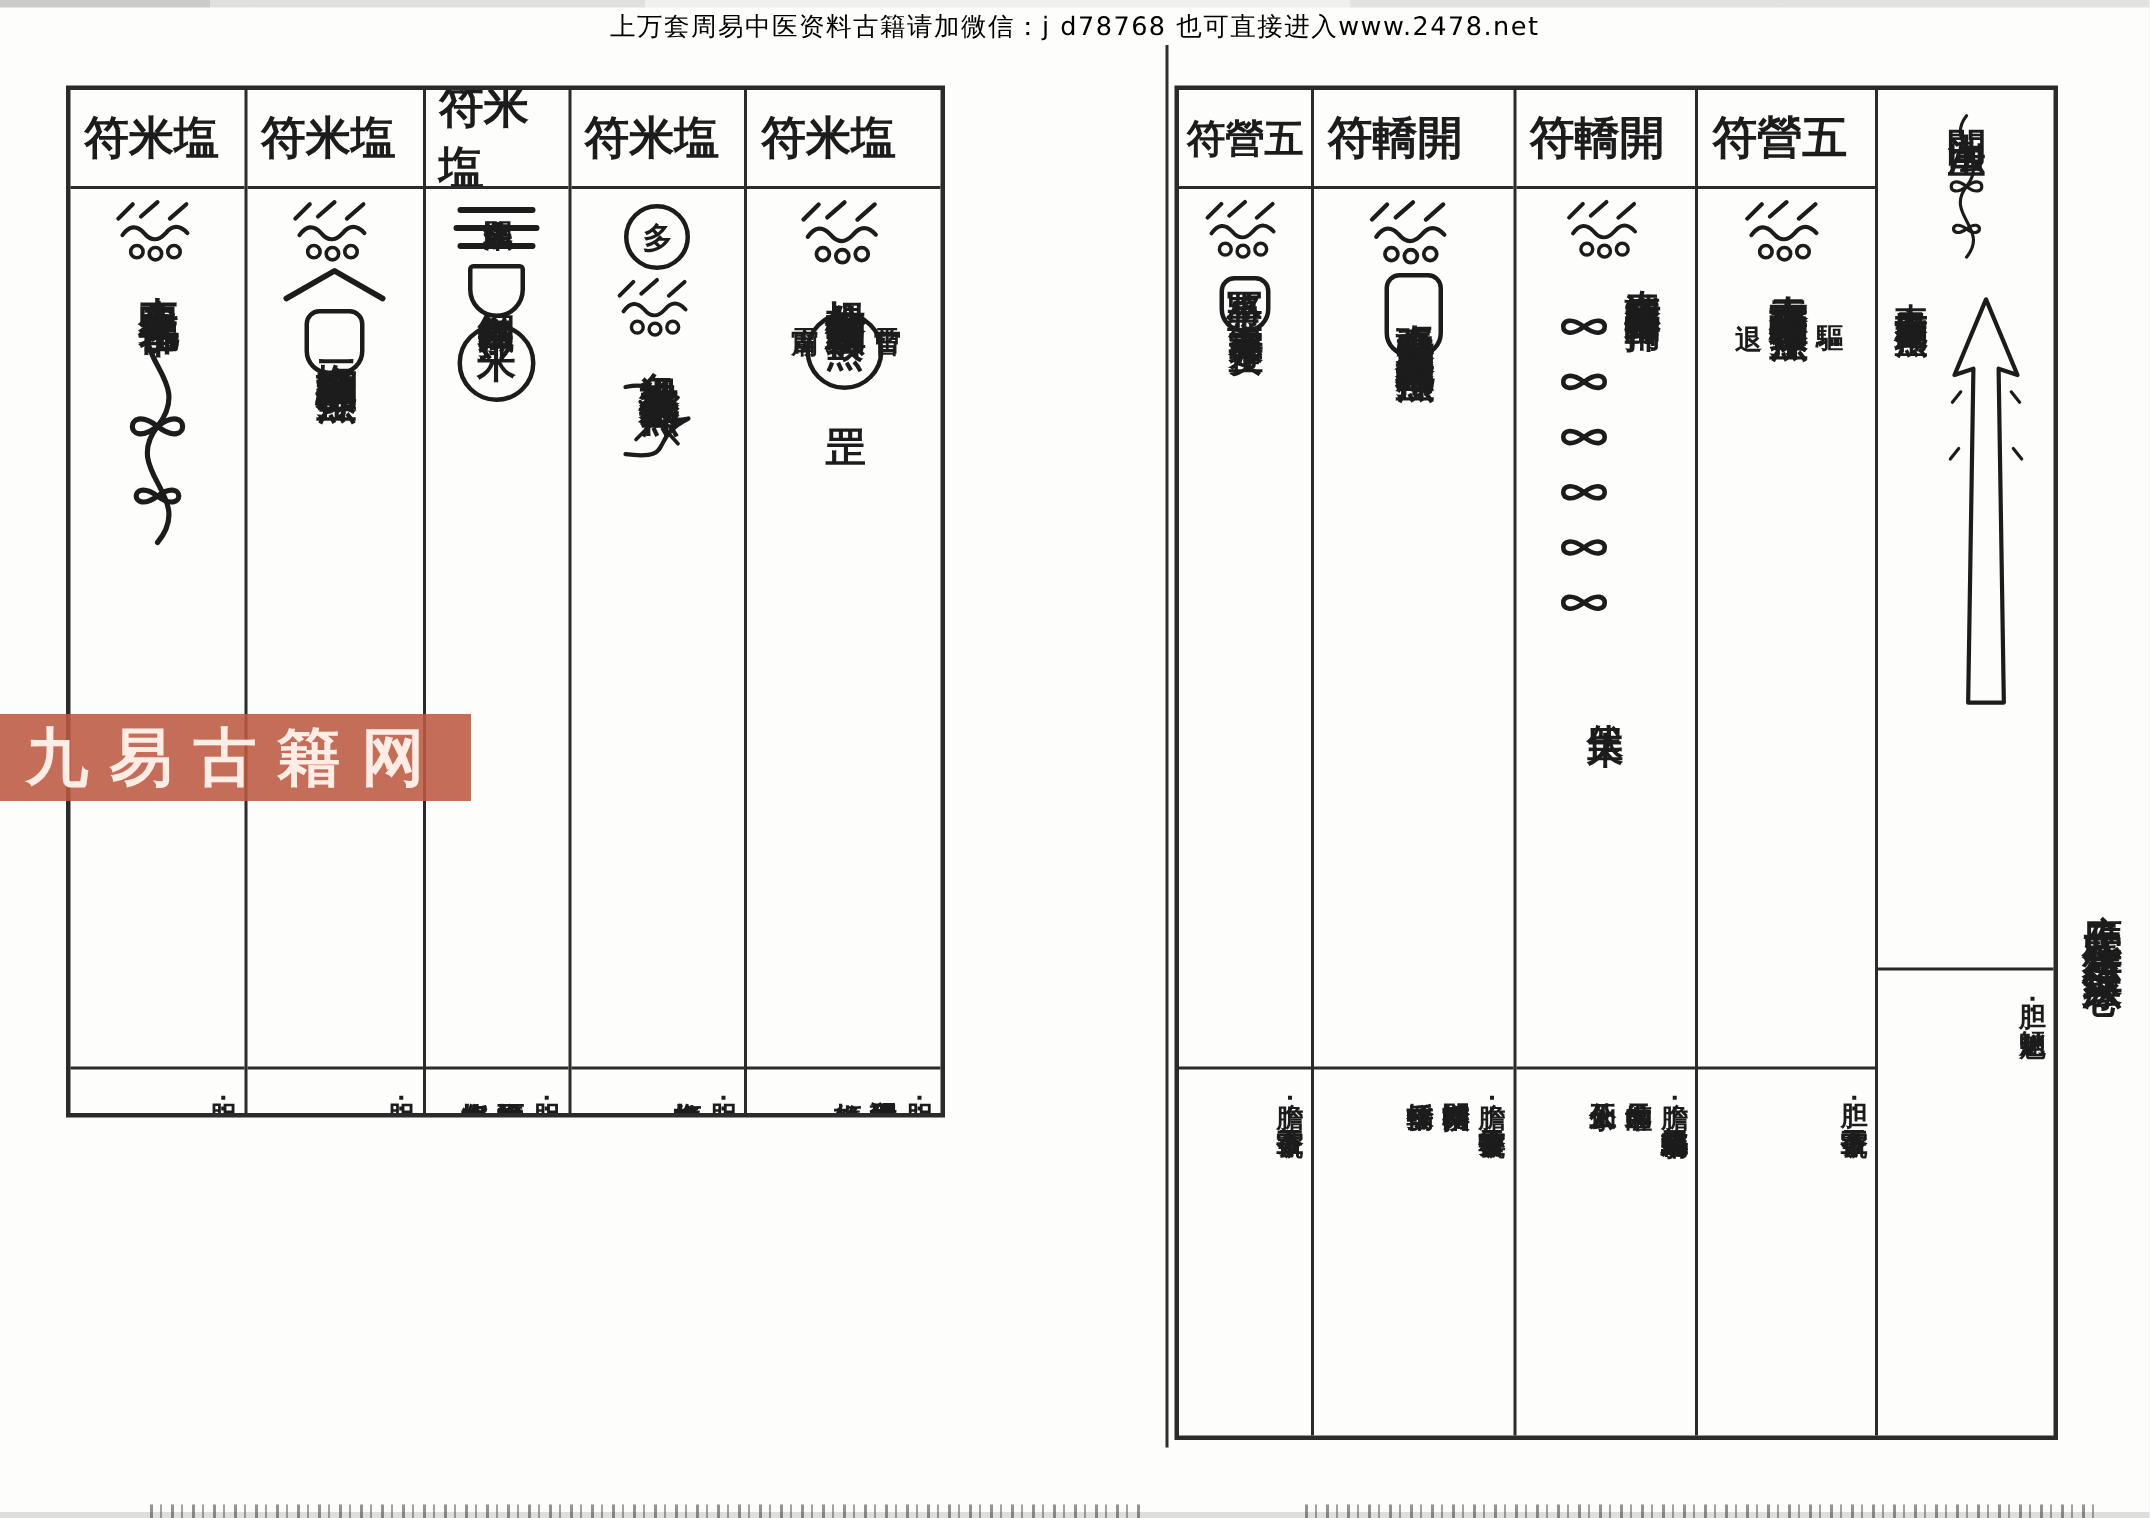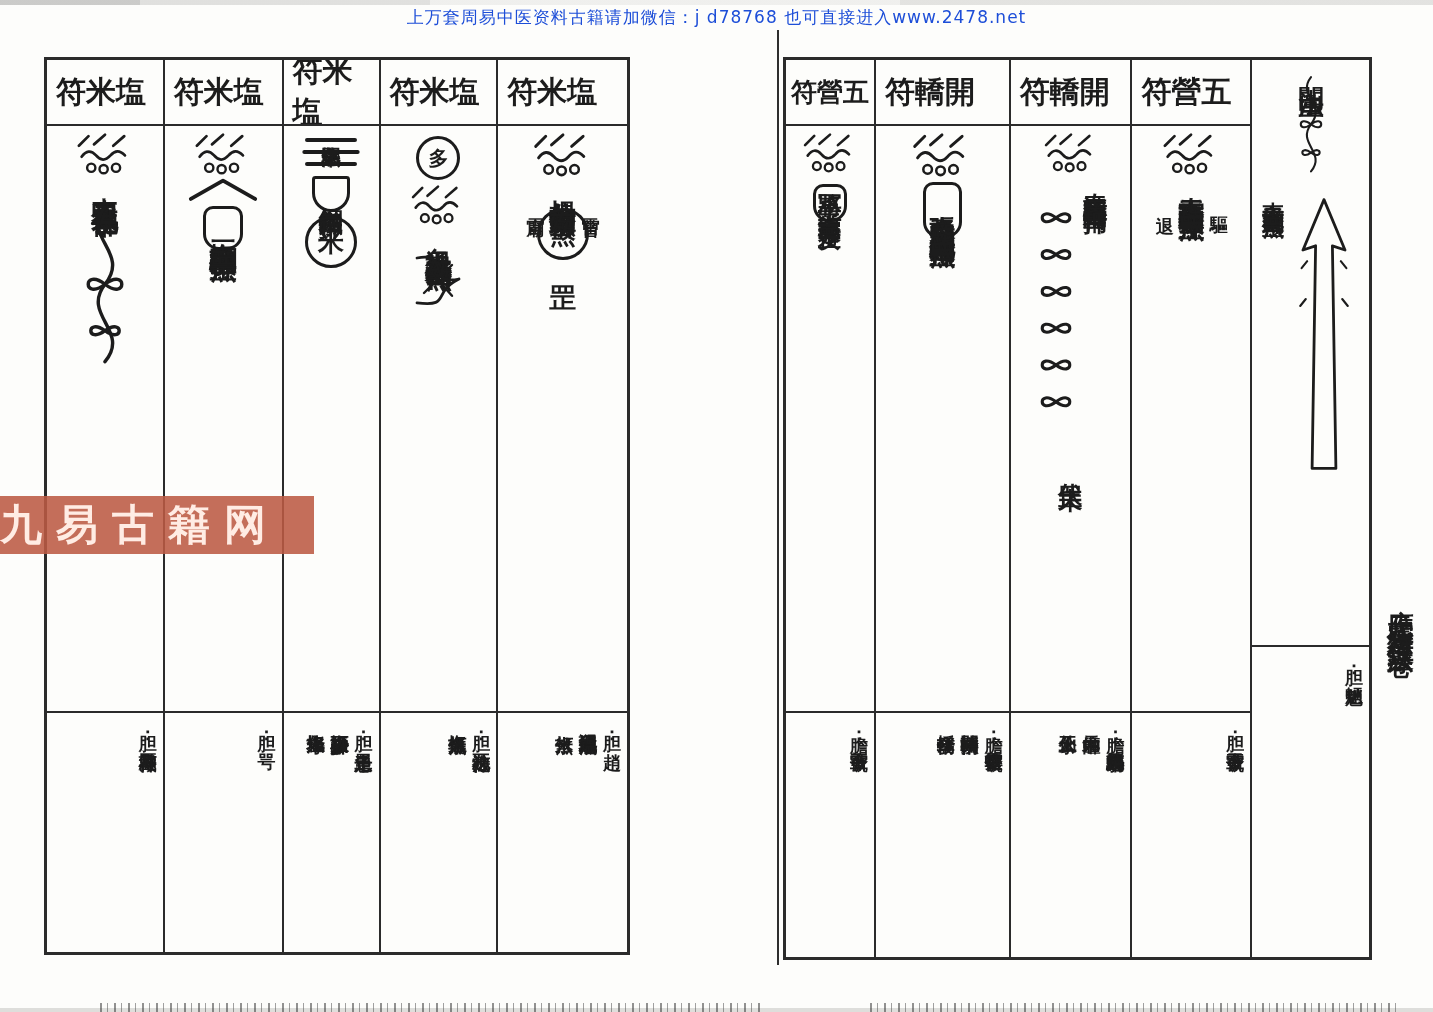--- a/index.html
+++ b/index.html
@@ -7,24 +7,24 @@
   }
   html,body{margin:0;padding:0;}
   body{font-family:"DejaVu Serif","Liberation Serif",serif;background:#e8e8e6;}
   #canvas{position:relative;width:1433px;height:1012px;background:var(--paper);overflow:hidden;}
   .edge-top{position:absolute;left:0;top:0;width:100%;height:5px;
     background:linear-gradient(90deg,#bfbfbd 0 140px,#d9d9d7 140px 430px,#eceCEa 430px 900px,#dcdcda 900px 100%);opacity:.8;}
   .edge-bottom{position:absolute;left:0;bottom:0;width:100%;height:4px;background:#c9c9c7;opacity:.6;}
   .tick-strip{position:absolute;bottom:0;height:9px;opacity:.55;
     background:repeating-linear-gradient(90deg,#3a3a3a 0 2px,transparent 2px 7px,#555 7px 8px,transparent 8px 14px);}
   .site-header{position:absolute;top:6px;left:0;width:100%;text-align:center;
-    font-family:"DejaVu Sans","Liberation Sans",sans-serif;font-size:17px;color:#1d4ed8;letter-spacing:1px;}
+    font-family:"DejaVu Sans","Liberation Sans",sans-serif;font-size:17px;color:#000000;letter-spacing:1px;}
   .gutter{position:absolute;left:777px;top:30px;width:2px;height:935px;background:#2e2e2e;}
   .page{position:absolute;border:3px solid var(--line);background:transparent;box-sizing:border-box;display:flex;}
-  #left-page{left:44px;top:57px;width:586px;height:898px;align-items:flex-end;}
+  #left-page{left:44px;top:57px;width:586px;height:688px;align-items:flex-end;}
   #right-page{left:783px;top:57px;width:589px;height:903px;}
   .col{display:flex;flex-direction:column;box-sizing:border-box;border-right:2px solid var(--line);height:100%;}
   .col:last-child{border-right:none;}
   .cell{box-sizing:border-box;position:relative;overflow:hidden;}
   .head{height:66px;border-bottom:2px solid var(--line);display:flex;align-items:center;
     justify-content:space-between;padding:0 9px;font-size:30px;font-weight:bold;color:var(--ink);}
   .body{height:585px;display:flex;flex-direction:column;align-items:center;padding-top:6px;}
   .note{flex:1;border-top:2px solid var(--line);padding:8px 6px 0 4px;}
   .vtext{writing-mode:vertical-rl;text-orientation:upright;color:var(--ink);line-height:1.05;white-space:nowrap;}
   .main{font-size:27px;font-weight:bold;letter-spacing:2px;}
@@ -33,21 +33,21 @@
   .vlines{display:flex;flex-direction:row-reverse;justify-content:flex-start;gap:5px;height:100%;}
   .vlines .vtext{font-size:18px;font-weight:bold;}
   .circled{border:3px solid var(--ink);border-radius:50%;width:46px;height:46px;display:flex;
     align-items:center;justify-content:center;font-size:26px;font-weight:bold;color:var(--ink);margin:4px 0;}
   .banner{border:3px solid var(--ink);border-radius:10px 10px 16px 16px;padding:10px 3px;margin-top:4px;
     display:flex;justify-content:center;}
   .bodyrow{display:flex;align-items:flex-start;justify-content:center;gap:4px;}
   .flourish{flex:0 0 auto;}
   svg.stroke{stroke:var(--ink);fill:none;stroke-linecap:round;stroke-linejoin:round;}
   .watermark{position:absolute;left:0;top:476px;width:314px;height:58px;display:flex;align-items:center;
-    justify-content:flex-start;z-index:5;margin-top:20px;}
+    justify-content:center;z-index:5;}
   .watermark .band{position:absolute;inset:0;opacity:.88;}
   .watermark .wm-text{position:relative;font-size:42px;font-weight:bold;letter-spacing:14px;
     font-family:"DejaVu Sans","Liberation Sans",sans-serif;}
   .side-label{position:absolute;left:1386px;top:588px;height:380px;font-size:27px;font-weight:bold;
     letter-spacing:6px;}
 </style>
 </head>
 <body>
 
 <svg width="0" height="0" style="position:absolute" aria-hidden="true">

